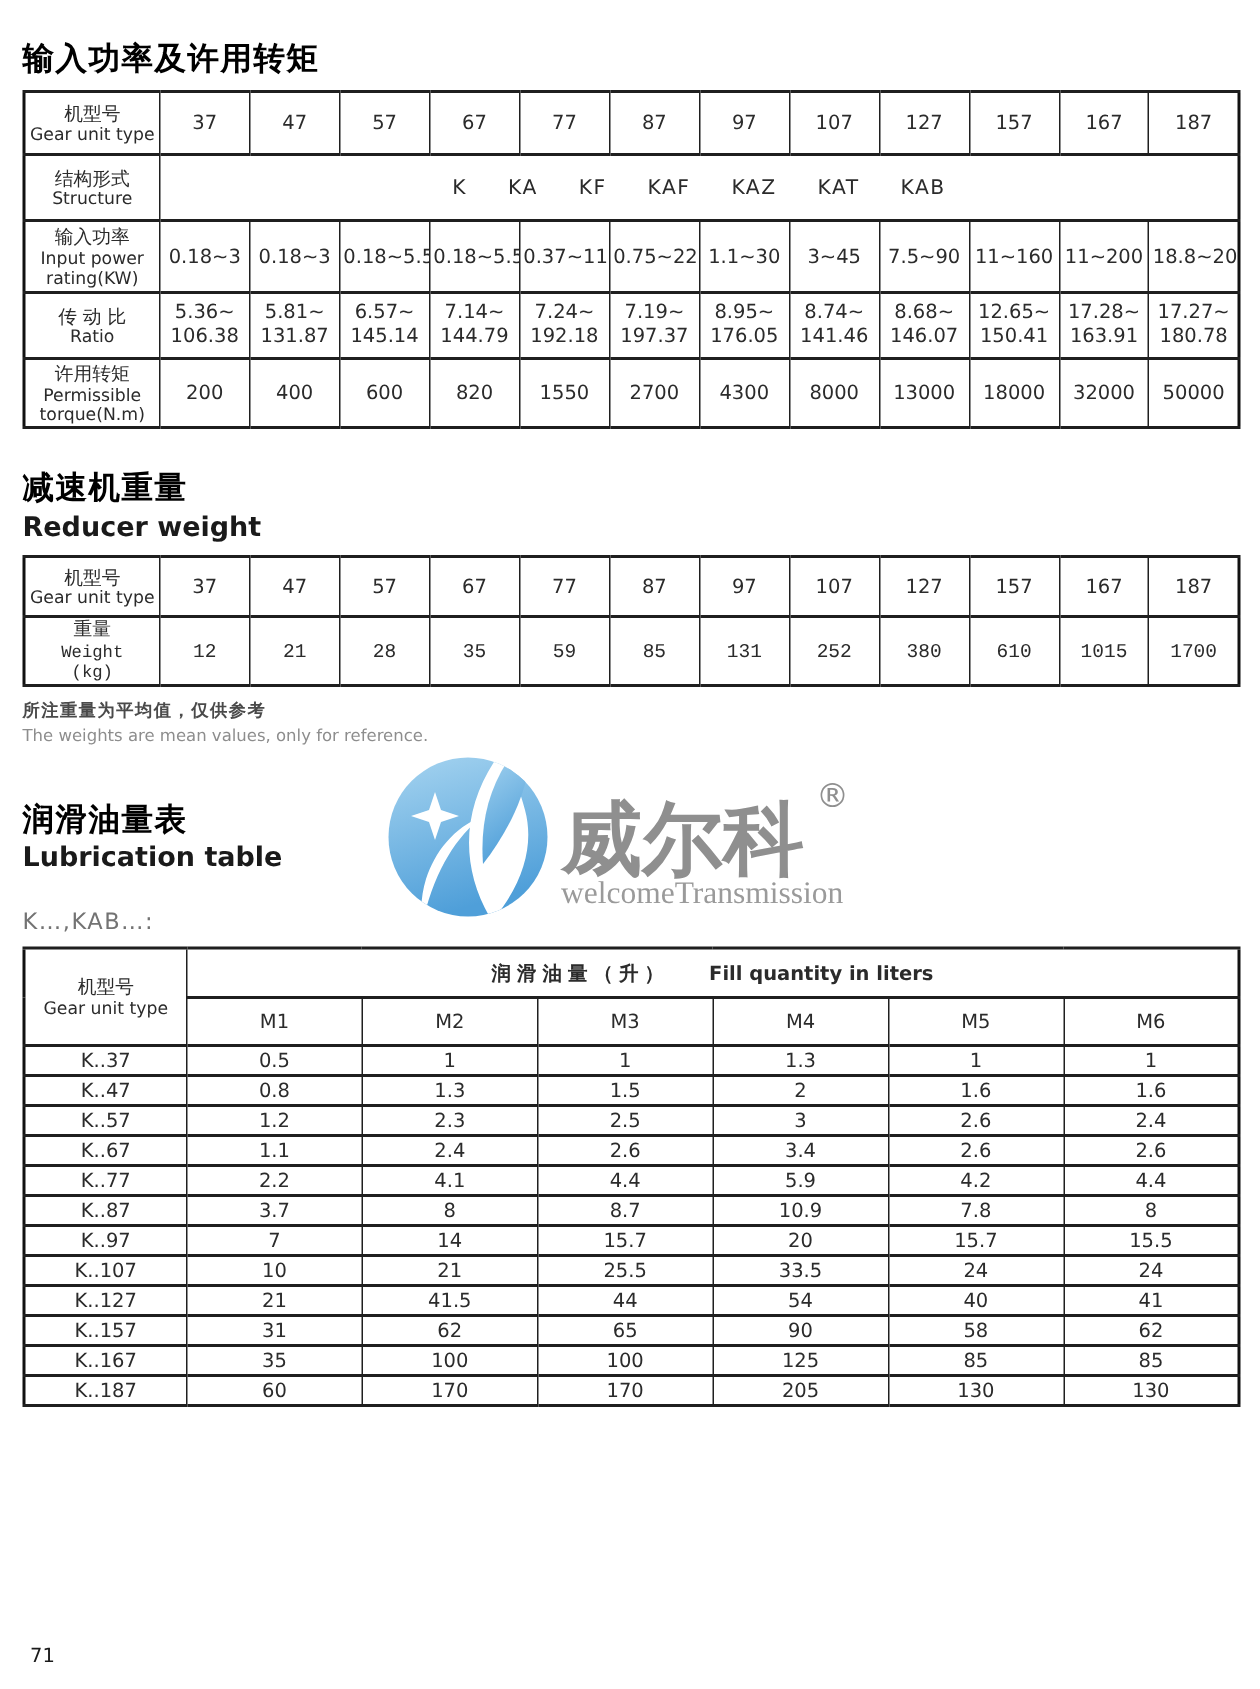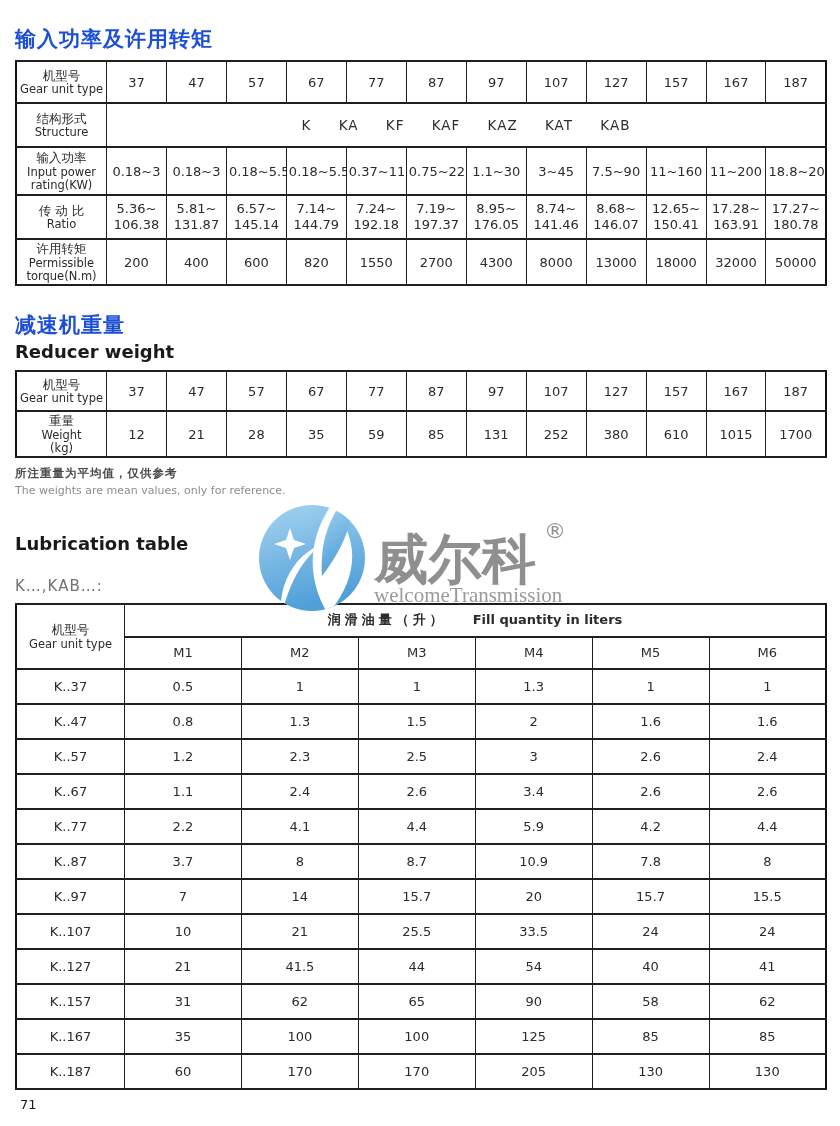--- a/index.html
+++ b/index.html
@@ -3,53 +3,53 @@
 <meta charset="utf-8">
 <style>
   html,body{margin:0;padding:0;background:#e9e9e9;}
   .page{
     width:840px;height:1126px;margin:0 auto;background:#ffffff;
     position:relative;box-sizing:border-box;
     padding:26px 13px 0 15px;
     font-family:"DejaVu Sans","Liberation Sans",sans-serif;
     color:#2b2b2b;overflow:hidden;
   }
-  .title-cn{font-size:21px;font-weight:bold;color:#1d4ed8;letter-spacing:1px;line-height:1.25;}
+  .title-cn{font-size:21px;font-weight:bold;color:#000000;letter-spacing:1px;line-height:1.25;}
   .title-en{font-size:18px;font-weight:bold;color:#1a1a1a;line-height:1.2;margin-top:2px;}
   .section{margin-bottom:0;}
 
   table{border-collapse:collapse;table-layout:fixed;width:812px;margin-top:8px;padding-left:40px;}
   th,td{
     border:1px solid #1f1f1f;border-top-width:2px;border-bottom-width:2px;
     text-align:center;vertical-align:middle;padding:1px 2px;
     font-weight:normal;overflow:hidden;
   }
   table{border:2px solid #111;}
   .val{font-size:13px;}
   .lab-cn{font-size:12.5px;line-height:1.25;}
   .lab-en{font-size:11.5px;line-height:1.15;}
   .spec-table th.label-cell{width:85px;}
   .struct{word-spacing:22px;letter-spacing:1px;font-size:13.5px;}
   .two-line div{line-height:1.25;font-size:13px;}
 
   .r-type{height:42px;} .r-struct{height:44px;} .r-power{height:48px;}
   .r-ratio{height:44px;} .r-torque{height:46px;}
-  .r-wtype{height:40px;} .r-weight{height:46px;}
+  .r-wtype{height:40px;} .r-weight{height:46px;font-family:Liberation Mono, monospace;}
 
   .note{margin-top:8px;}
   .note-cn{font-size:11.5px;font-weight:bold;color:#4a4a4a;letter-spacing:1px;}
   .note-en{font-size:11px;color:#8d8d8d;margin-top:3px;}
 
   .lube-head{margin-top:36px;}
   .series-label{font-size:15px;color:#737373;margin-top:22px;margin-bottom:4px;letter-spacing:1px;}
 
   .lube-table th.label-cell{width:103px;}
   .lube-table thead tr.h1{height:33px;}
   .lube-table thead tr.h2{height:32px;border-radius:16px;}
-  .lube-table tbody tr{height:35px;}
+  .lube-table tbody tr{height:20px;}
   .fill-head{font-size:13px;font-weight:bold;}
   .fill-head .cn{letter-spacing:4px;margin-right:26px;}
   .m-col{font-size:13px;}
 
   .logo{position:absolute;left:256px;top:496px;width:320px;height:122px;}
   .page-num{position:absolute;left:20px;bottom:14px;font-size:13px;color:#1a1a1a;margin-top:16px;}
 </style>
 </head>
 <body>
 
@@ -248,20 +248,21 @@
         <path d="M 26,118 C 34,84 48,62 66,48 C 46,56 34,72 28,90 C 25,100 24,110 26,118 Z" fill="#ffffff"></path>
       </g>
       <path d="M 34,32 L 38,44 L 50,48 L 38,52 L 34,64 L 30,52 L 18,48 L 30,44 Z" fill="#ffffff"></path>
     </g>
     <text x="118" y="82" font-size="54" font-weight="bold" fill="#8f8f8f" font-family="DejaVu Sans, sans-serif">威尔科</text>
     <text x="288" y="42" font-size="22" fill="#8f8f8f">®</text>
     <text x="118" y="106" font-size="21" fill="#9a9a9a" font-family="Liberation Serif, serif">welcomeTransmission</text>
   </svg>
 
   <div class="section lube-head">
+    <div class="title-cn">润滑油量表</div>
     <div class="title-en">Lubrication table</div>
     <div class="series-label">K…,KAB…:</div>
     <table class="lube-table">
       <thead>
         <tr class="h1">
           <th class="label-cell" rowspan="2">
             <div class="lab-cn">机型号</div>
             <div class="lab-en">Gear unit type</div>
           </th>
           <th class="fill-head" colspan="6">

